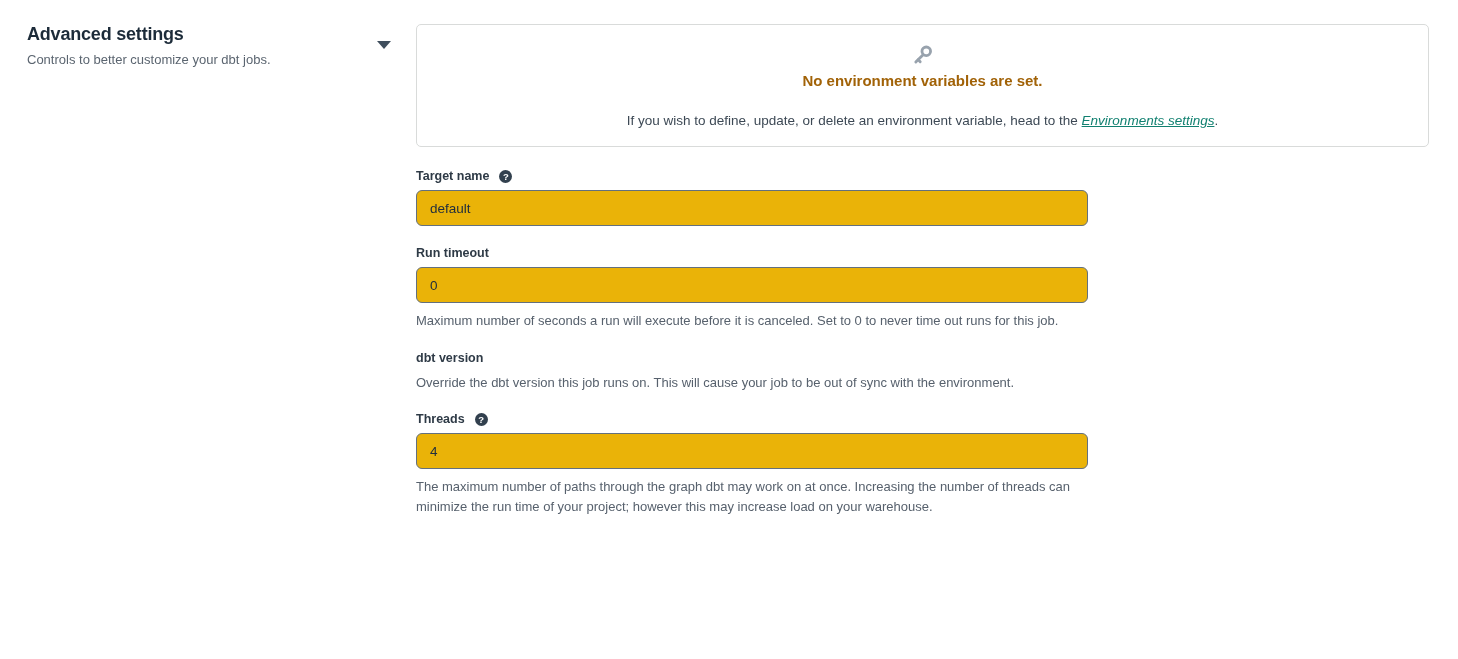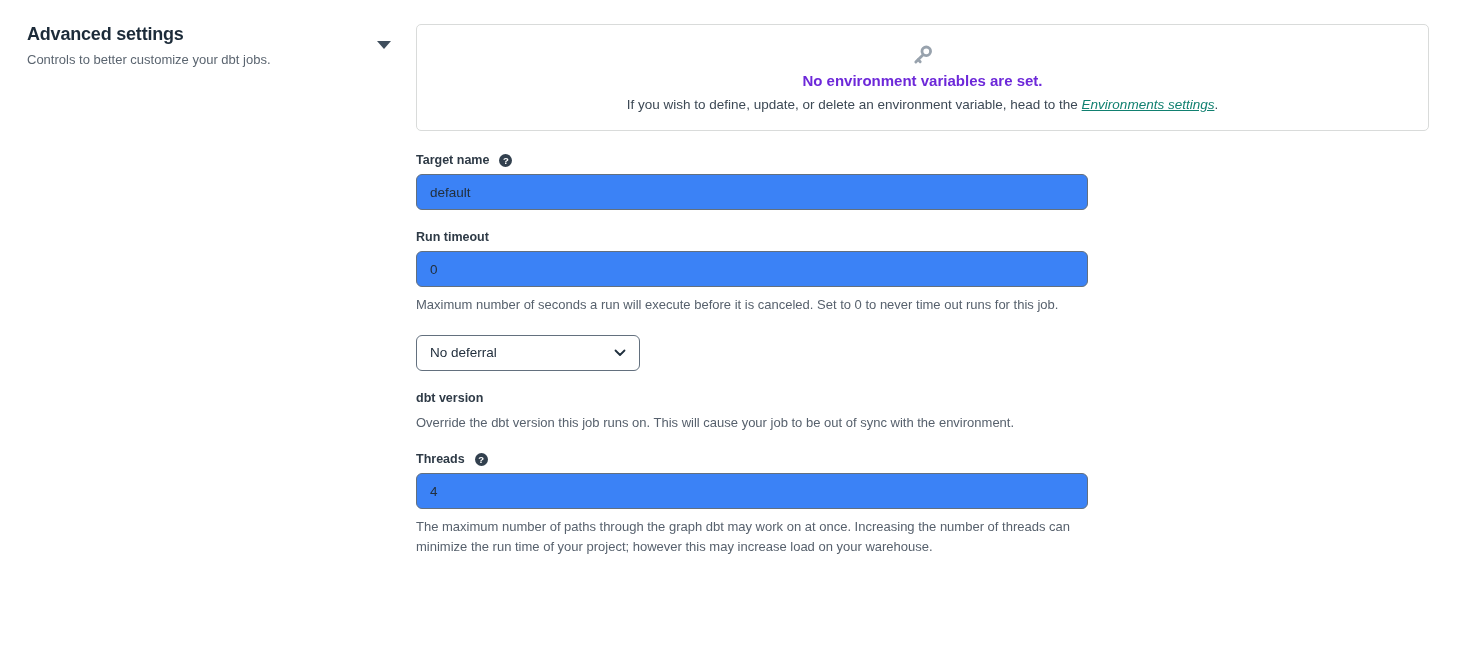--- a/index.html
+++ b/index.html
@@ -12,31 +12,31 @@
   .left-col { width: 389px; flex-shrink: 0; display: flex; align-items: flex-start; justify-content: space-between; padding-right: 25px; }
   .section-title { font-size: 18px; font-weight: 700; color: #1c2b39; letter-spacing: -0.2px; }
   .section-subtitle { font-size: 13px; color: #5b6570; margin-top: 7px; }
   .caret { width: 0; height: 0; border-left: 7px solid transparent; border-right: 7px solid transparent; border-top: 8px solid #3f4e5d; margin-top: 17px; cursor: pointer; }
 
   
   .right-col { flex: 1; min-width: 0; }
 
   .env-panel { width: 100%; border: 1px solid #d9dbda; border-radius: 5px; padding: 19px 20px 18px; text-align: center; margin-bottom: 22px; }
   .key-icon-wrap { display: inline-block; height: 24px; margin-bottom: 4px; }
-  .env-title { font-size: 15px; font-weight: 700; color: #6d28d9; margin-bottom: 8px; }
+  .env-title { font-size: 15px; font-weight: 700; color: #a16207; margin-bottom: 24px; }
   .env-msg { font-size: 13.5px; color: #3d4955; }
   .env-msg a { color: #118070; text-decoration: underline; cursor: pointer; font-style: italic; }
 
   .form { width: 672px; }
   .form-group { margin-bottom: 20px; }
   .label-row { display: flex; align-items: center; gap: 10px; margin-bottom: 7px; }
   .field-label { font-size: 12.5px; font-weight: 700; color: #2e3a46; }
   .help-badge { width: 13px; height: 13px; border-radius: 50%; background: #32404e; color: #ffffff; font-size: 9.5px; font-weight: 700; line-height: 13px; text-align: center; cursor: pointer; flex-shrink: 0; }
 
-  .text-input { width: 100%; height: 36px; border: 1px solid #63707e; border-radius: 6px; padding: 0 13px; font-size: 13.5px; color: #222f3d; font-family: "Liberation Sans", sans-serif; background: #3b82f6; outline: none; }
+  .text-input { width: 100%; height: 36px; border: 1px solid #63707e; border-radius: 6px; padding: 0 13px; font-size: 13.5px; color: #222f3d; font-family: "Liberation Sans", sans-serif; background: #eab308; outline: none; }
 
   .select-box { height: 36px; border: 1px solid #63707e; border-radius: 6px; padding: 0 13px; display: flex; align-items: center; justify-content: space-between; font-size: 13.5px; color: #222f3d; background: #ffffff; cursor: pointer; }
   .select-box.narrow { width: 224px; }
   .select-box.wide { width: 100%; }
   .chevron { display: flex; align-items: center; }
 
   .helper-text { margin-top: 8px; font-size: 13px; color: #57616d; line-height: 1.5; }
 </style>
 </head>
 <body>
@@ -77,28 +77,20 @@
 
       <div class="form-group">
         <div class="label-row">
           <span class="field-label">Run timeout</span>
         </div>
         <input class="text-input" type="text" value="0" style="">
         <p class="helper-text">Maximum number of seconds a run will execute before it is canceled. Set to 0 to never time out runs for this job.</p>
       </div>
 
       <div class="form-group">
-        <div class="select-box narrow">
-          <span>No deferral</span>
-          <span class="chevron">
-            <svg width="12" height="8" viewBox="0 0 12 8" fill="none">
-                <path d="M1.5 1.5 L6 6 L10.5 1.5" stroke="#20303e" stroke-width="1.8" stroke-linecap="round" stroke-linejoin="round"></path>
-              </svg>
-          </span>
-        </div>
       </div>
 
       <div class="form-group">
         <div class="label-row">
           <span class="field-label">dbt version</span>
         </div>
         <p class="helper-text">Override the dbt version this job runs on. This will cause your job to be out of sync with the environment.</p>
       </div>
 
       <div class="form-group">

